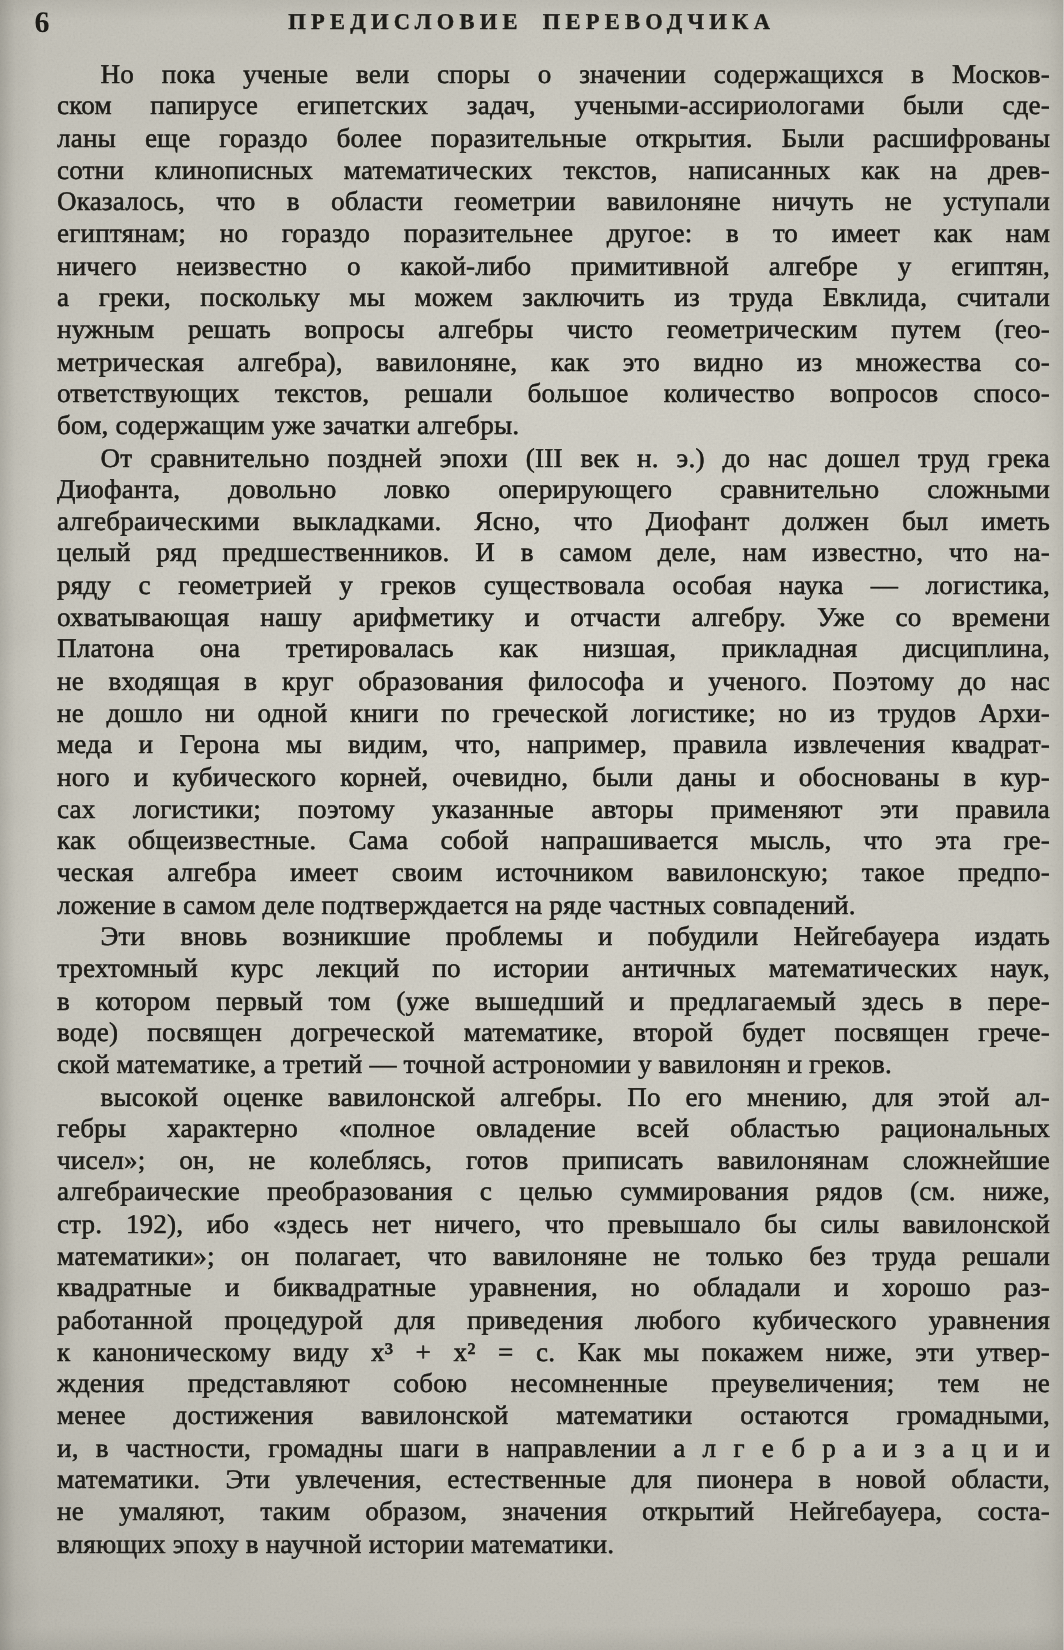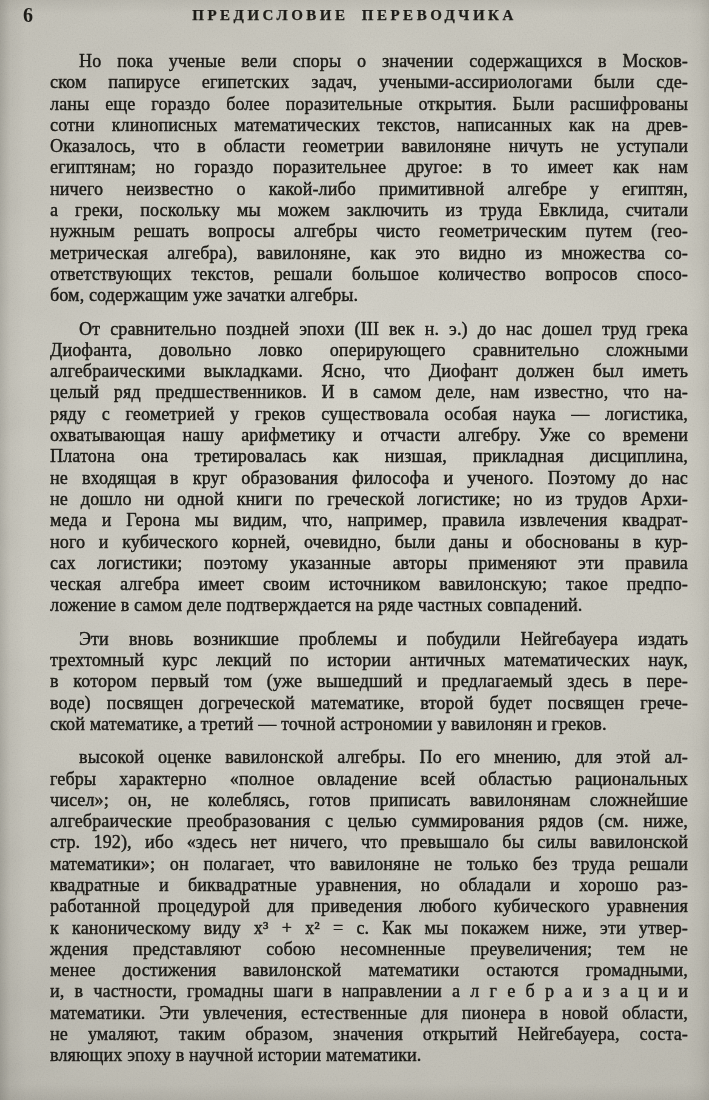--- a/index.html
+++ b/index.html
@@ -44,21 +44,21 @@
   .text-column {
     position: absolute;
     left: 38px; top: 39px;
     width: 662px;
     font-size: 18px;
     line-height: 21.3px;
     letter-spacing: .15px;
     -webkit-text-stroke: .3px #201f1a;
     text-shadow: .2px .2px 0 rgba(30,29,25,.55);
   }
-  .para { margin: 12px; }
+  .para { margin: 0; }
   .line {
     text-align: justify;
     text-align-last: justify;
     white-space: normal;
     height: 21.3px;
     overflow: visible;
   }
   .para .line:first-child { text-indent: 29px; }
   .para .line:last-child  { text-align-last: left; }
 </style>
@@ -113,20 +113,21 @@
           <div class="line">алгебраическими выкладками. Ясно, что Диофант должен был иметь</div>
           <div class="line">целый ряд предшественников. И в самом деле, нам известно, что на-</div>
           <div class="line">ряду с геометрией у греков существовала особая наука — логистика,</div>
           <div class="line">охватывающая нашу арифметику и отчасти алгебру. Уже со времени</div>
           <div class="line">Платона она третировалась как низшая, прикладная дисциплина,</div>
           <div class="line">не входящая в круг образования философа и ученого. Поэтому до нас</div>
           <div class="line">не дошло ни одной книги по греческой логистике; но из трудов Архи-</div>
           <div class="line">меда и Герона мы видим, что, например, правила извлечения квадрат-</div>
           <div class="line">ного и кубического корней, очевидно, были даны и обоснованы в кур-</div>
           <div class="line">сах логистики; поэтому указанные авторы применяют эти правила</div>
+          <div class="line">как общеизвестные. Сама собой напрашивается мысль, что эта гре-</div>
           <div class="line">ческая алгебра имеет своим источником вавилонскую; такое предпо-</div>
           <div class="line">ложение в самом деле подтверждается на ряде частных совпадений.</div>
         </div>
         <div class="para">
           <div class="line">Эти вновь возникшие проблемы и побудили Нейгебауера издать</div>
           <div class="line">трехтомный курс лекций по истории античных математических наук,</div>
           <div class="line">в котором первый том (уже вышедший и предлагаемый здесь в пере-</div>
           <div class="line">воде) посвящен догреческой математике, второй будет посвящен грече-</div>
           <div class="line">ской математике, а третий — точной астрономии у вавилонян и греков.</div>
         </div>

